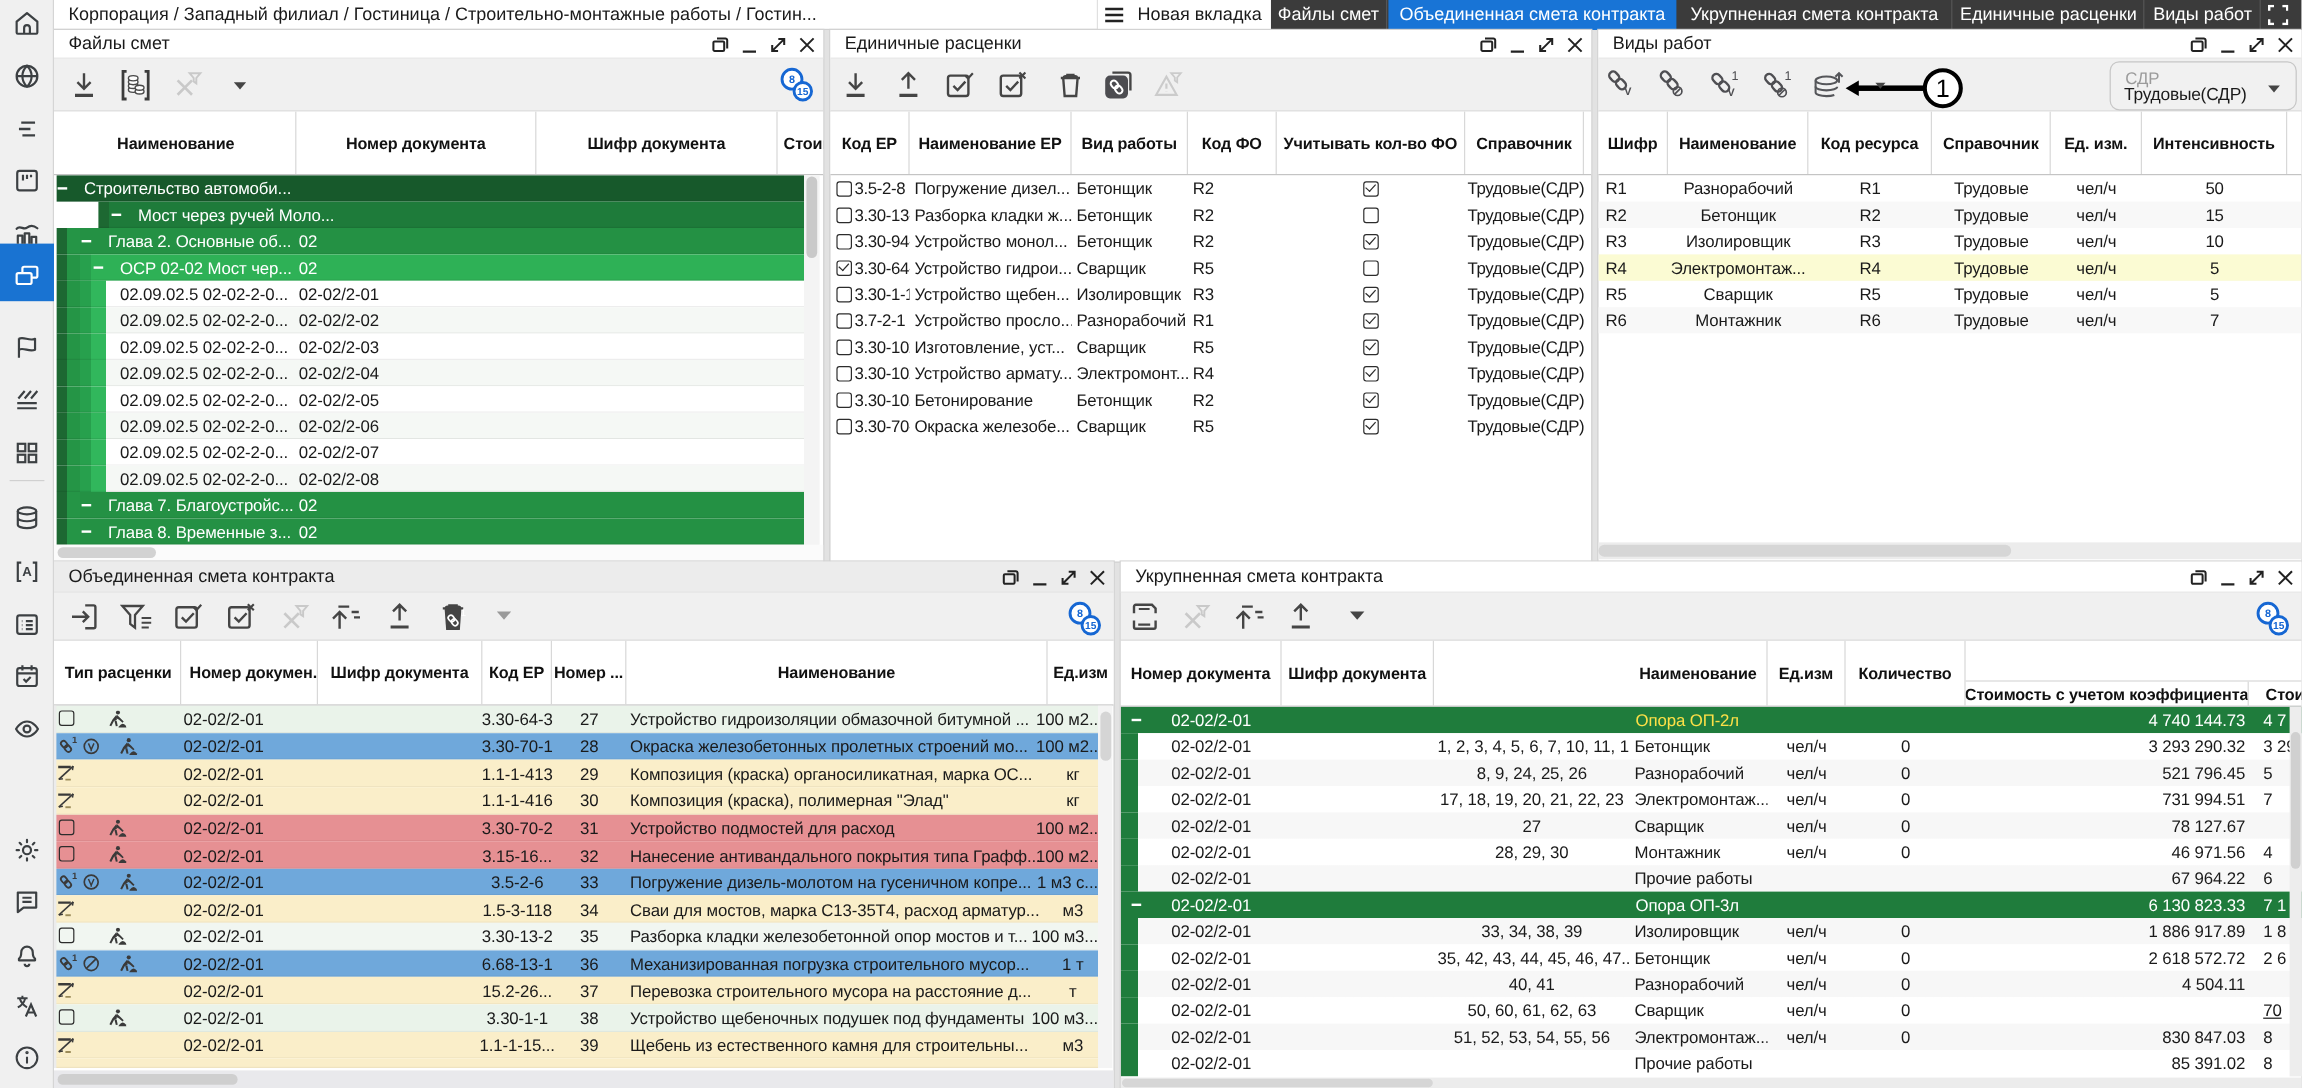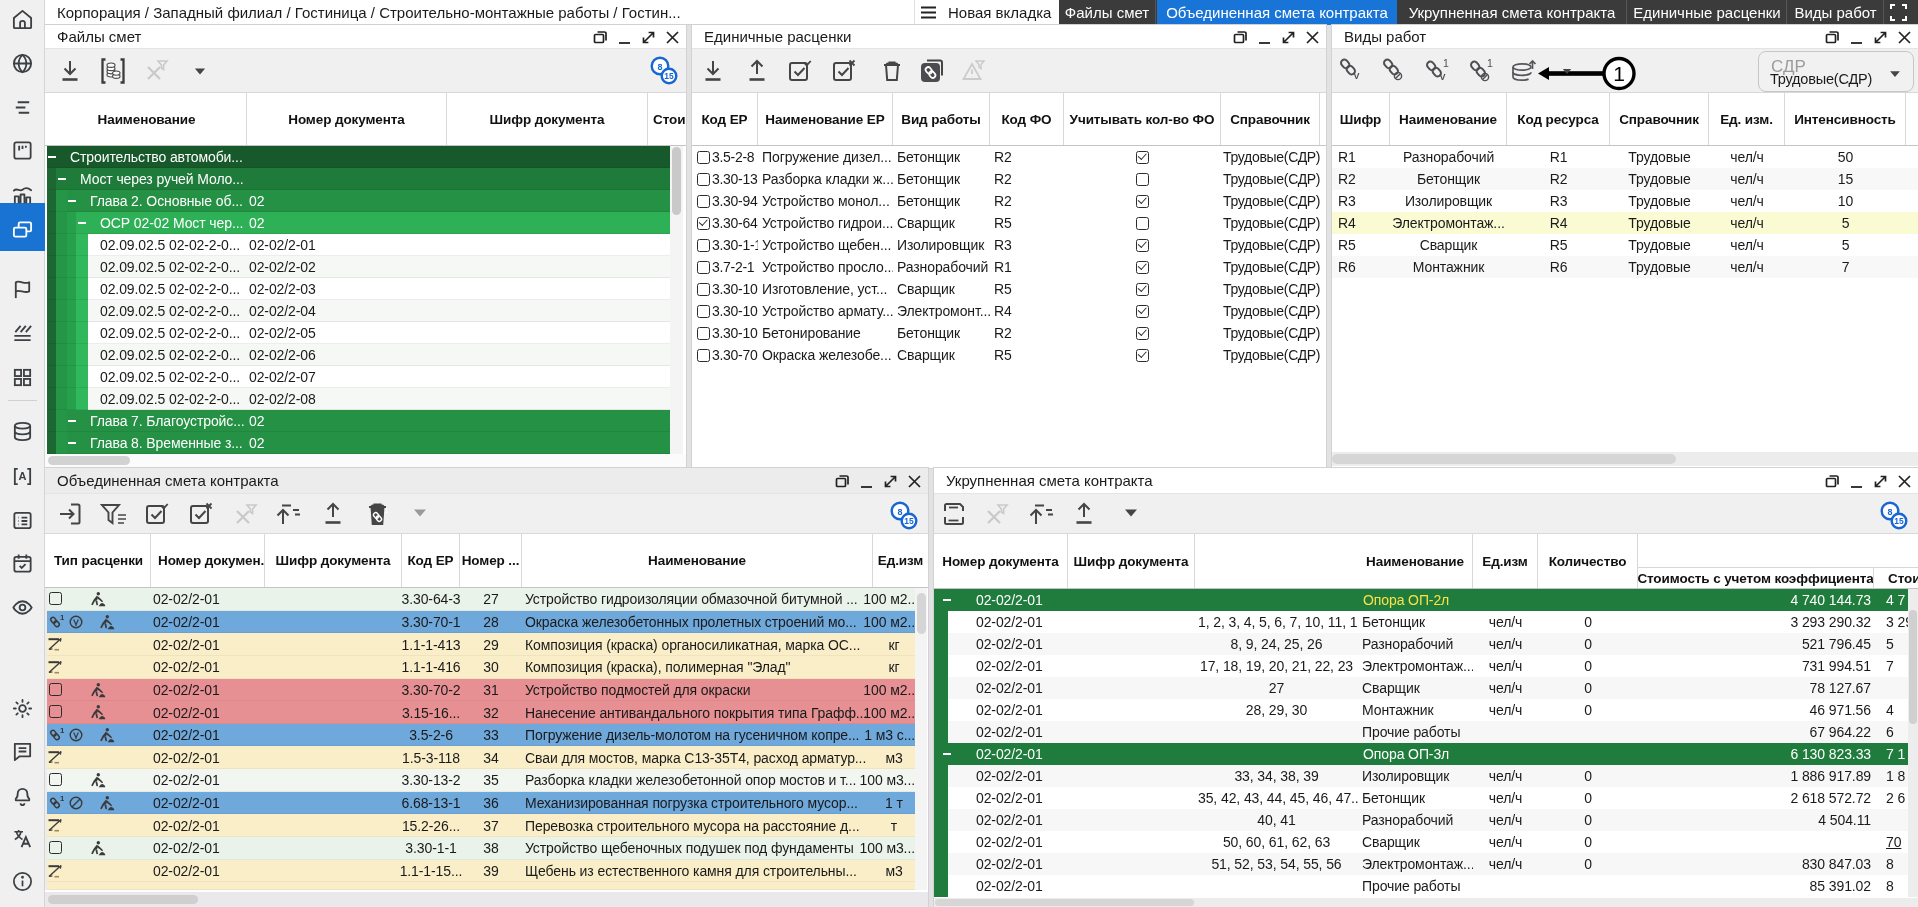--- a/index.html
+++ b/index.html
@@ -47,21 +47,21 @@
 #p4 .row { box-shadow:inset 0 -1px 0 rgba(0,0,0,0.045); }
 
 .wc { position:absolute; top:3.5px; width:17px; height:17px; }
 
 
 .tr { height:22px; position:relative; font-size:14px; color:#fff; letter-spacing:-0.1px; box-shadow:inset 0 -1px 0 rgba(0,0,0,0.07); }
 .tr .mk { position:absolute; top:10px; width:8px; height:2px; background:#fff; }
 .tt { position:absolute; top:0; line-height:22px; white-space:nowrap; }
 .c2 { left:202px; }
 .t0 { background:#17592b; }
-.t1 { background:linear-gradient(90deg,#1d6832 0 9px,#1e7b3a 9px); }
+.t1 { background:linear-gradient(90deg,#1d6832 0 9px,#1e7b3a 9px);margin-left:35px; }
 .t2 { background:linear-gradient(90deg,#1d6832 0 9px,#259546 9px 20px,#249144 20px); }
 .t3 { background:linear-gradient(90deg,#1d6832 0 9px,#259546 9px 20px,#27a04d 20px 29px,#2eb156 29px); }
 .tw { color:#1a1a1a; background:linear-gradient(90deg,#1d6832 0 9px,#259546 9px 20px,#27a04d 20px 29px,#31b75c 29px 41px,#fff 41px); }
 .twa { color:#1a1a1a; background:linear-gradient(90deg,#1d6832 0 9px,#259546 9px 20px,#27a04d 20px 29px,#31b75c 29px 41px,#f5f8f5 41px); }
 </style>
 </head>
 <body>
 <div id="root">
   <div id="topbar">
     <div id="crumb">Корпорация / Западный филиал / Гостиница / Строительно-монтажные работы / Гостин...</div>
@@ -581,21 +581,21 @@
       <svg class="abs" style="left:203px;top:5.5px" width="102" height="37" viewBox="0 0 102 37">
         <path d="M3 18.5 14 12v13z" fill="#000"></path>
           <rect x="10" y="16.2" width="58" height="4.6" fill="#000"></rect>
         <circle cx="84" cy="18.5" r="15" fill="#fff" stroke="#000" stroke-width="3.4"></circle>
         <text x="84" y="26" font-size="21" text-anchor="middle" fill="#000">1</text>
       </svg>
       <svg class="abs" style="left:230px;top:19px" width="10" height="7" viewBox="0 0 14 10">
           <path d="M1 1.5h12L7 8.5z" fill="#454545"></path>
         </svg>
       <div class="abs" style="left:426px; top:2px; width:156px; height:41px; background:#f1f1f1; border:1.3px solid #c6c6c6; border-radius:8px;">
-        <div class="abs" style="left:12px; top:5px; font-size:17px; color:#9b9b9b;">СДР</div>
+        <div class="abs" style="left:12px; top:5px; font-size:14px; color:#9b9b9b;">СДР</div>
         <div class="abs" style="left:11px; top:19px; font-size:14.5px; color:#1a1a1a; letter-spacing:-0.2px;">Трудовые(СДР)</div>
         <svg class="abs" style="left:130px; top:18px" width="12" height="8" viewBox="0 0 13 9">
             <path d="M1 1.5h11L6.5 8z" fill="#454545"></path>
           </svg>
       </div>
     </div>
     <div class="thead" style="top:68px; height:53px;">
       <div class="hcell" style="left:0px; width:58px;">Шифр</div>
       <div class="hcell" style="left:58px; width:117px;">Наименование</div>
       <div class="hcell" style="left:175px; width:103px;">Код ресурса</div>
@@ -829,21 +829,21 @@
                 <path d="M8.6 3.9l2.8 2.6 2.7 2.8-1 1-2.9-2.6-3-1.6z"></path>
                 <path d="M6.3 8.3l1.2 4.9 1.6-.2-.9-4.4z"></path>
                 <path d="M10.3 13.2q2.7-4 5.6-.4l.4 1.4h-6.6z"></path>
               </g>
             </svg>
           </div>
           <div class="cell cl" style="width:114px; padding-left:2px;">02-02/2-01</div>
           <div class="cell" style="width:137px;"></div>
           <div class="cell cc" style="width:58px; overflow:visible;">3.30-70-2</div>
           <div class="cell cc" style="width:62px;">31</div>
-          <div class="cell cl" style="width:351px; padding-left:3px;">Устройство подмостей для окраски</div>
+          <div class="cell cl" style="width:351px; padding-left:3px;">Устройство подмостей для расход</div>
           <div class="cell cr" style="width:42px; overflow:visible; white-space:nowrap;">100 м2..</div>
         </div>
         <div class="row" style="height:22.65px; background:#e69093;">
           <div class="cell" style="width:106px; position:relative;">
             <span class="ckb" style="position:absolute;left:4px;top:4px;"></span>
             <svg class="abs" style="left:44px;top:4px" width="17" height="15" viewBox="0 0 17 15">
               <g fill="#3a3a3a">
                 <circle cx="9.3" cy="1.8" r="1.7"></circle>
                 <path d="M8 3.6 4.6 7.8 2.2 12.6l1.5.7 2.3-4.4 2.4-1.2z"></path>
                 <path d="M8.6 3.9l2.8 2.6 2.7 2.8-1 1-2.9-2.6-3-1.6z"></path>

